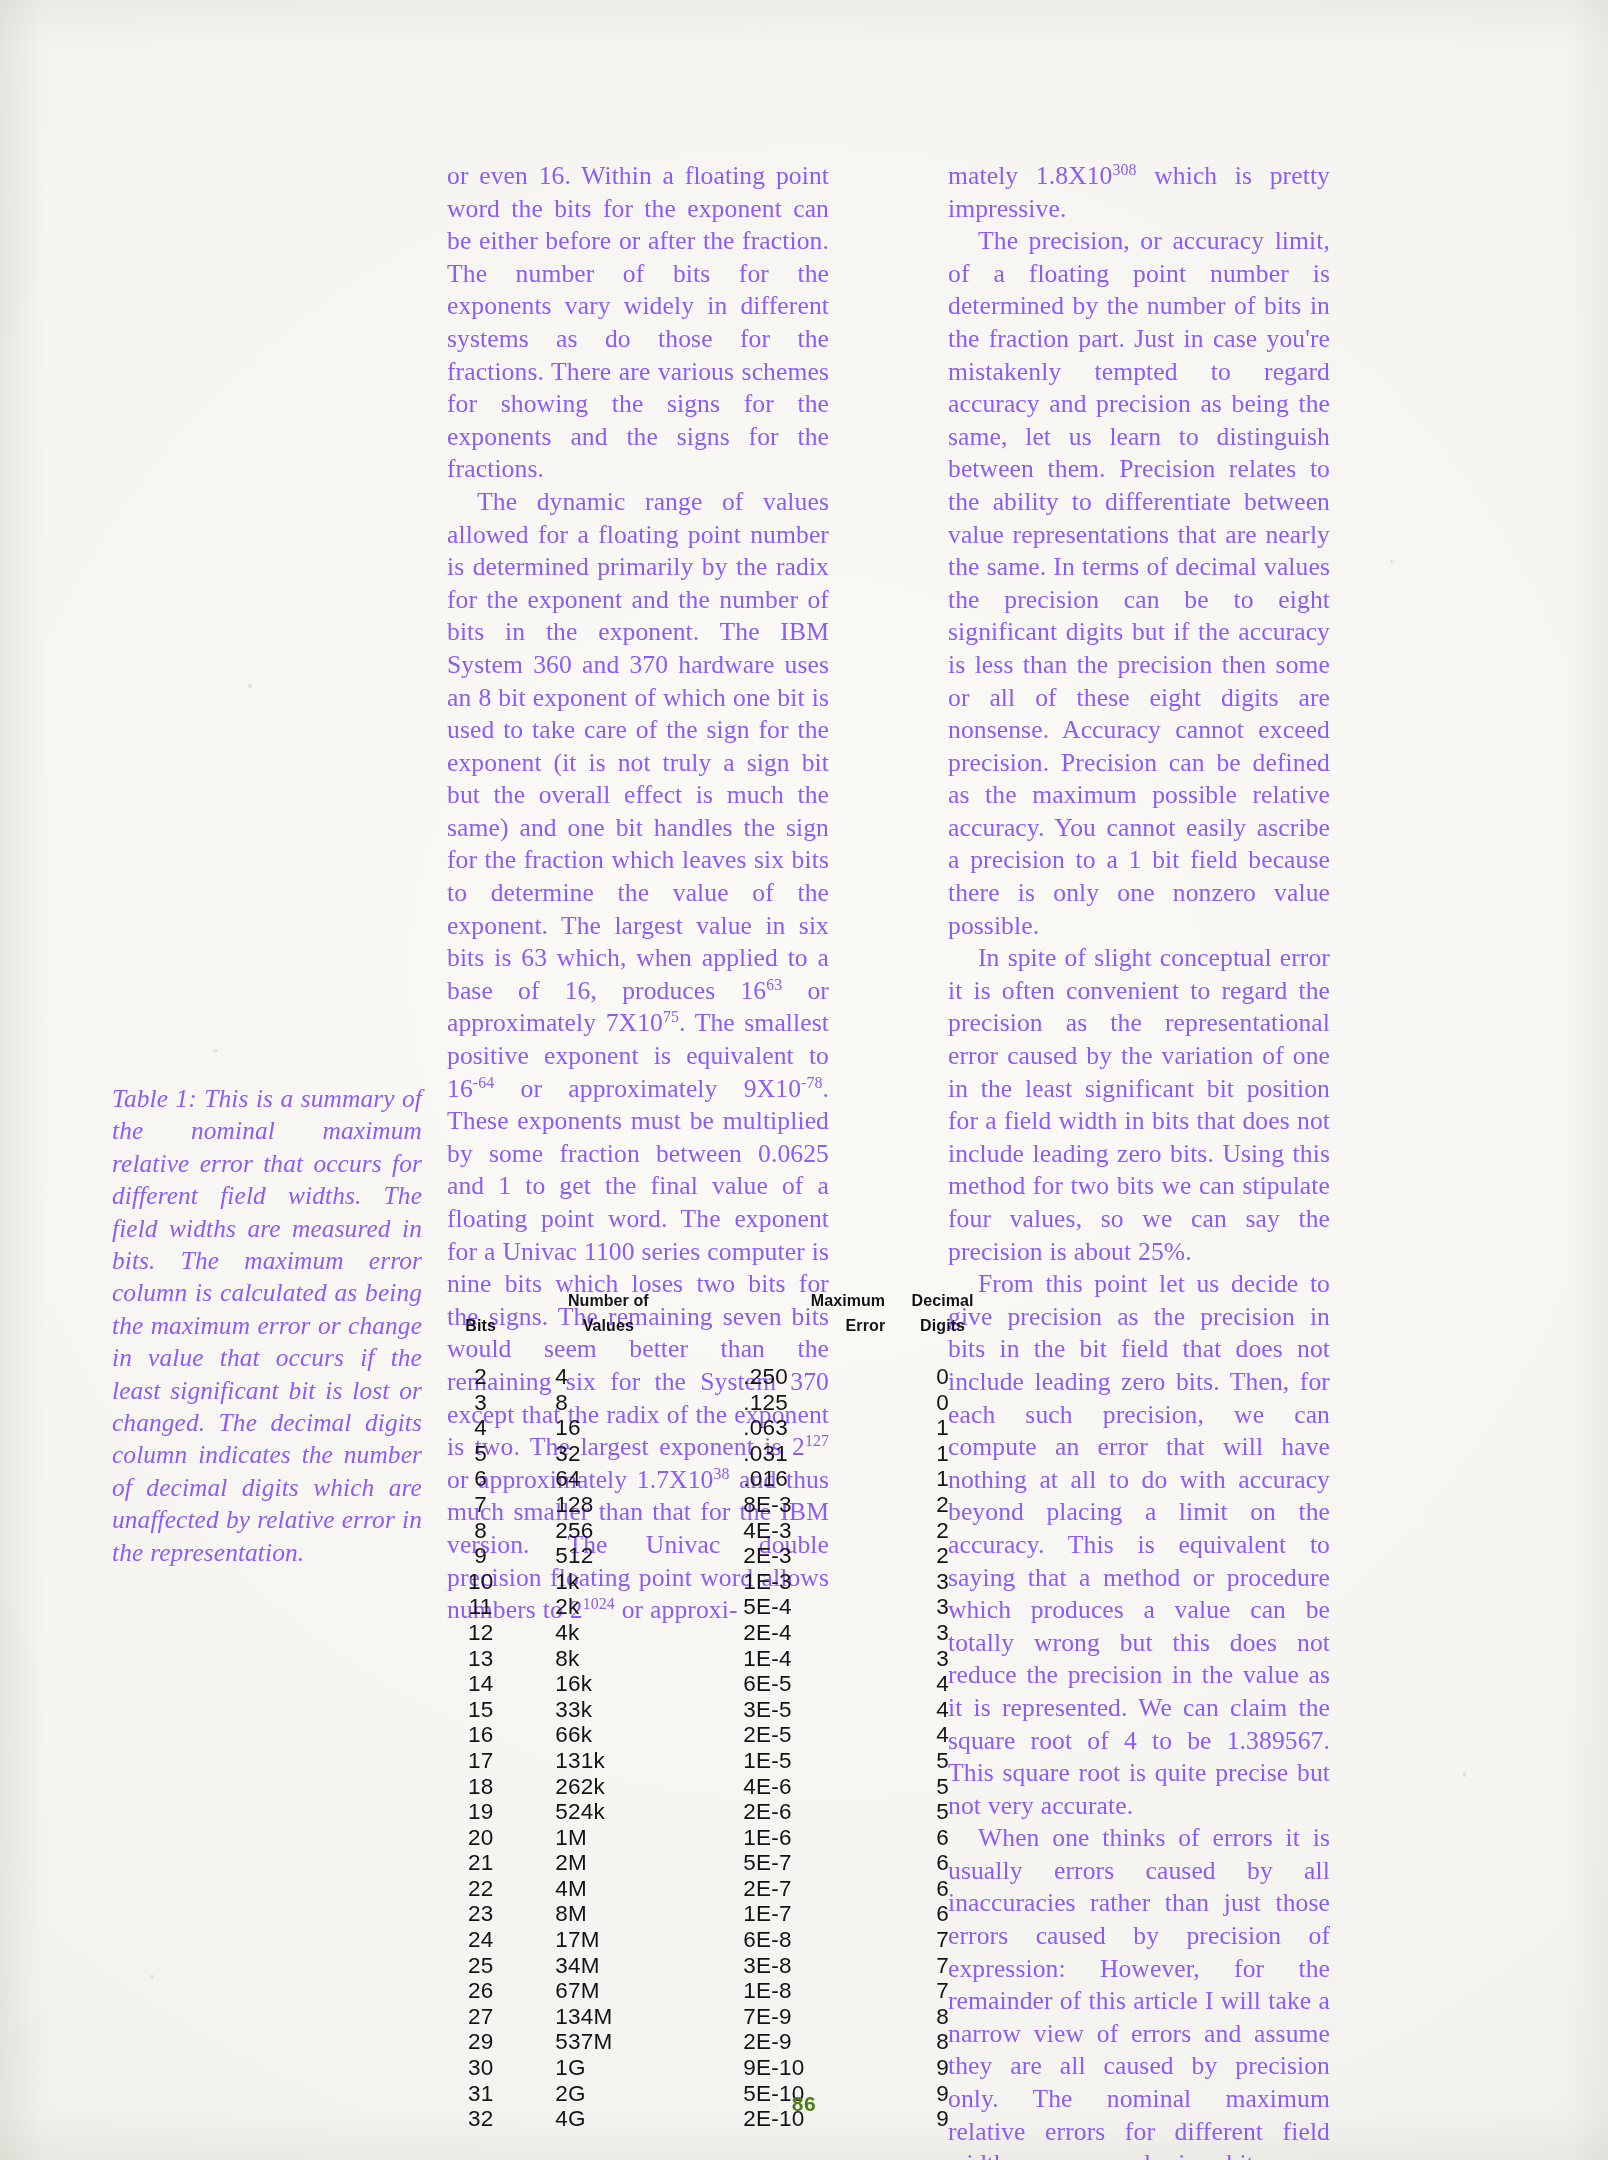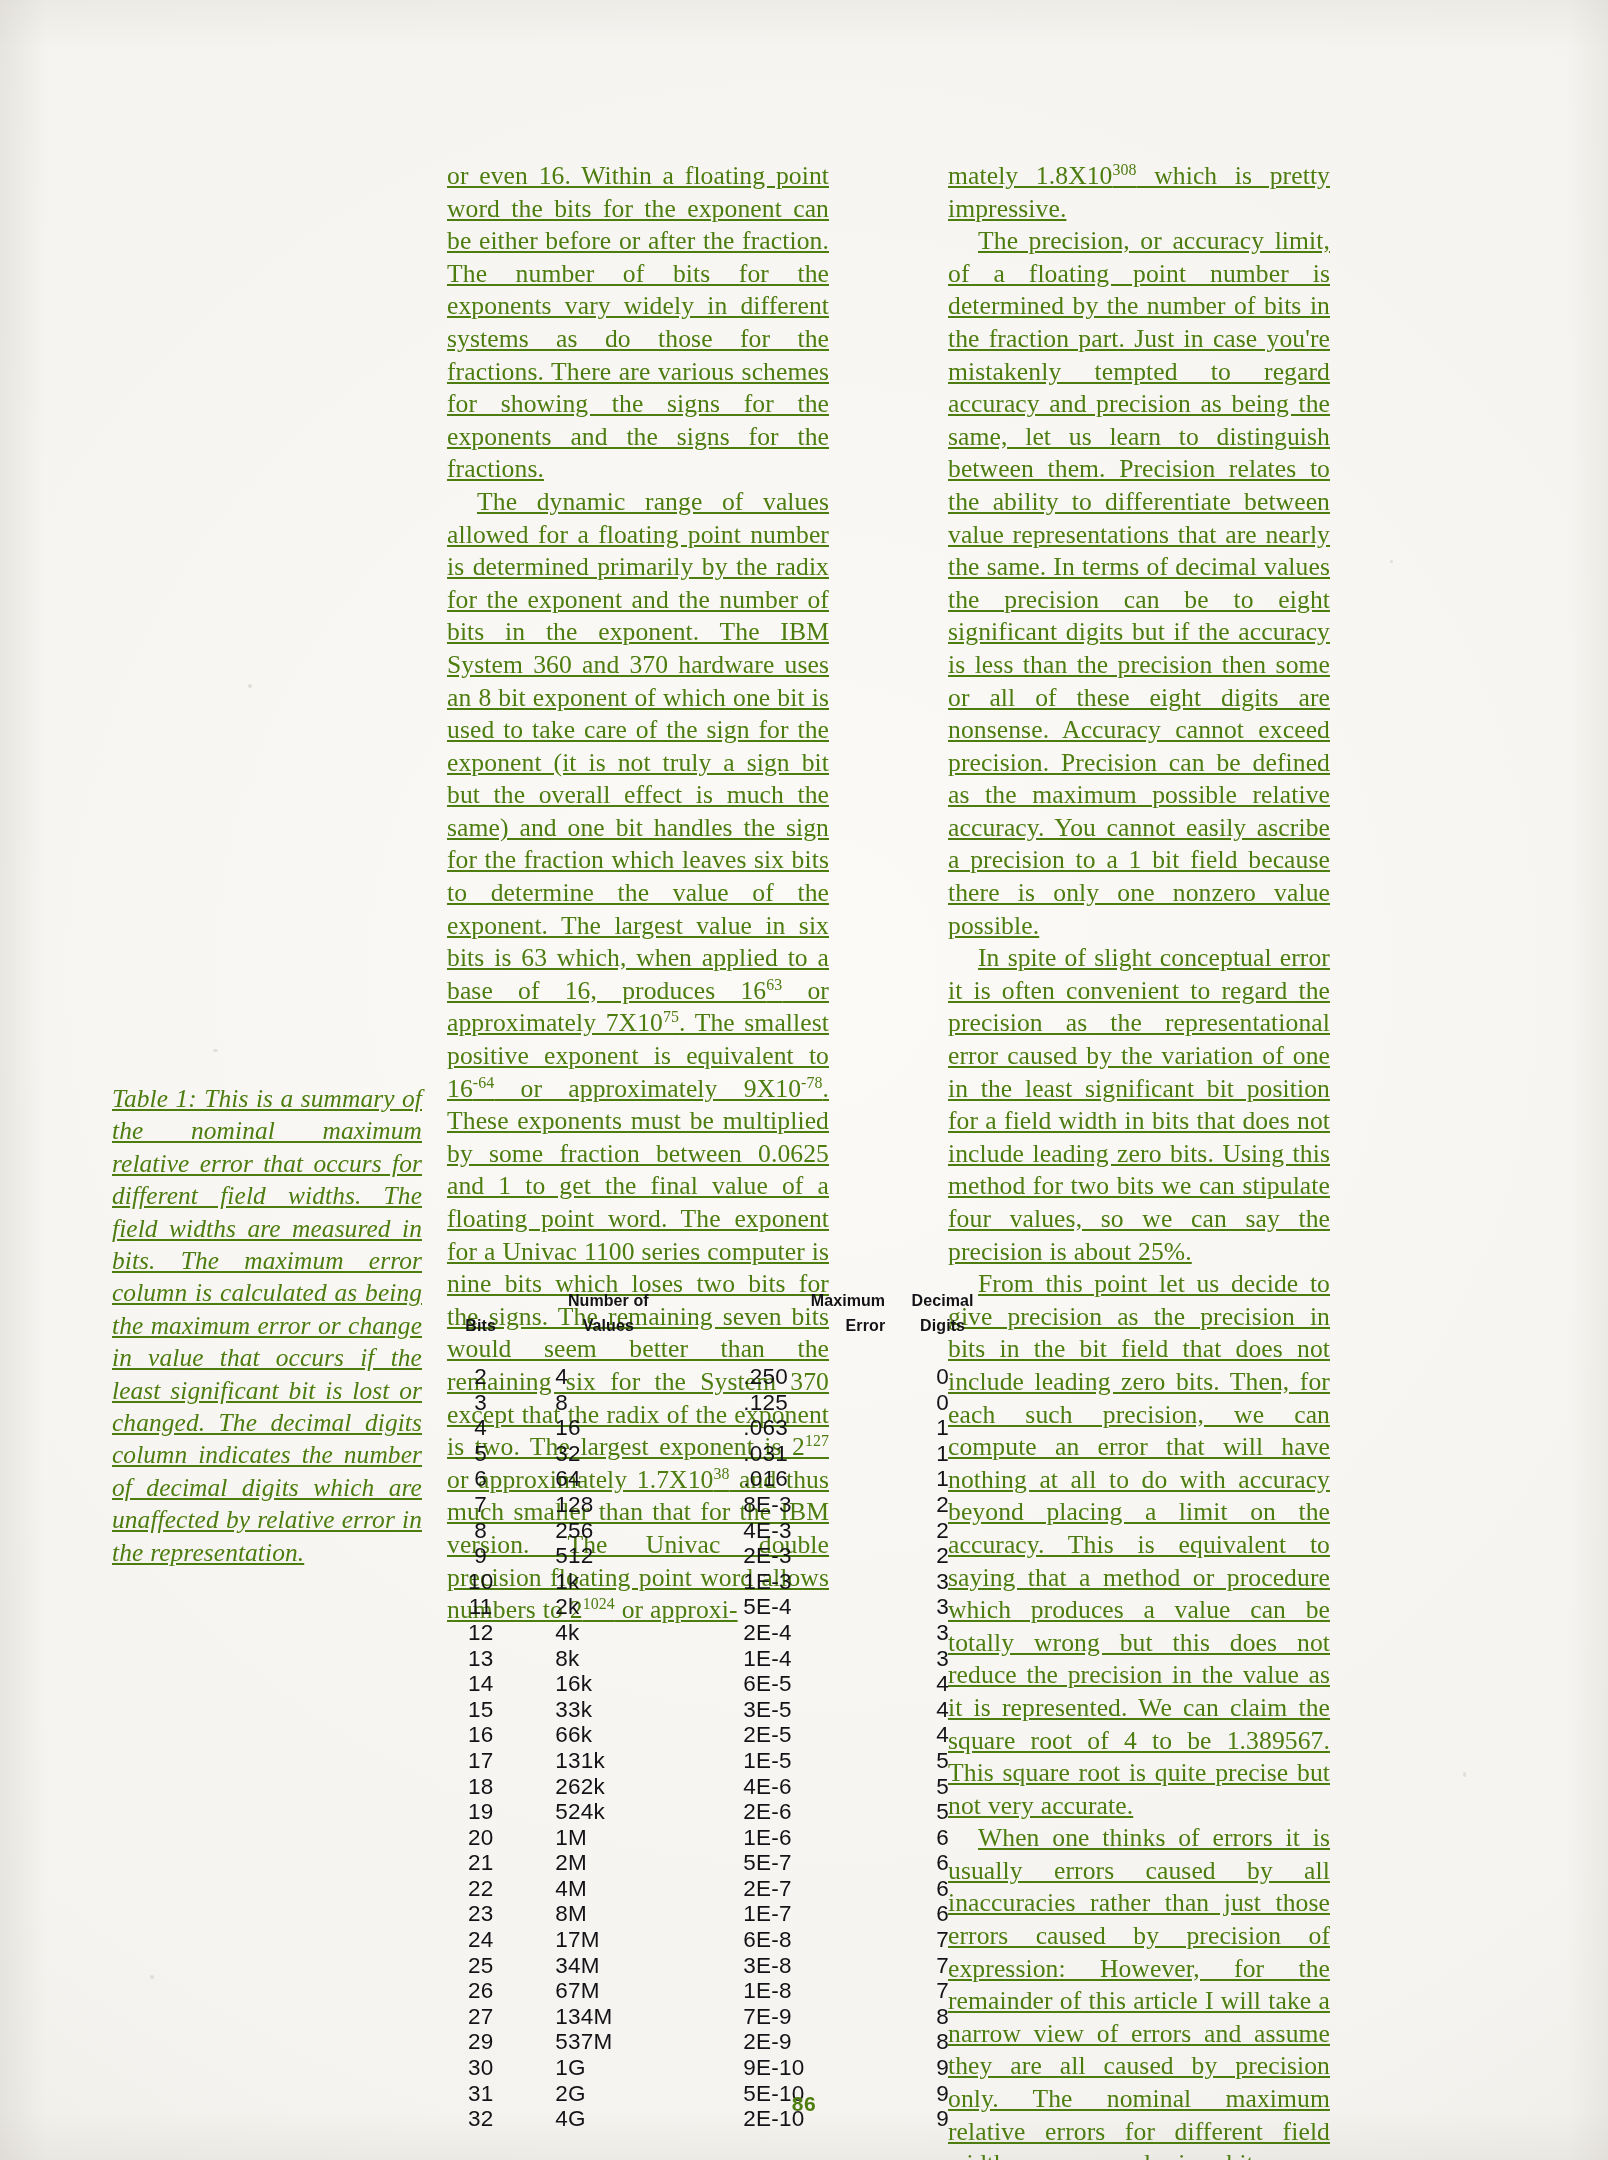--- a/index.html
+++ b/index.html
@@ -35,22 +35,21 @@
   }
 
   .content {
     position: absolute;
     left: 0; top: 0; right: 0; bottom: 0;
   }
 
   
   .col {
     position: absolute;
-    color: #4d7c0f;
-    text-decoration: underline;
+    color: #8b5cf6;
   }
   .col p {
     margin: 0;
     text-align: justify;
     text-justify: inter-word;
     font-family: "Liberation Serif", serif;
     font-size: 25.6px;
     line-height: 32.6px;
     letter-spacing: .1px;
     word-spacing: .4px;

